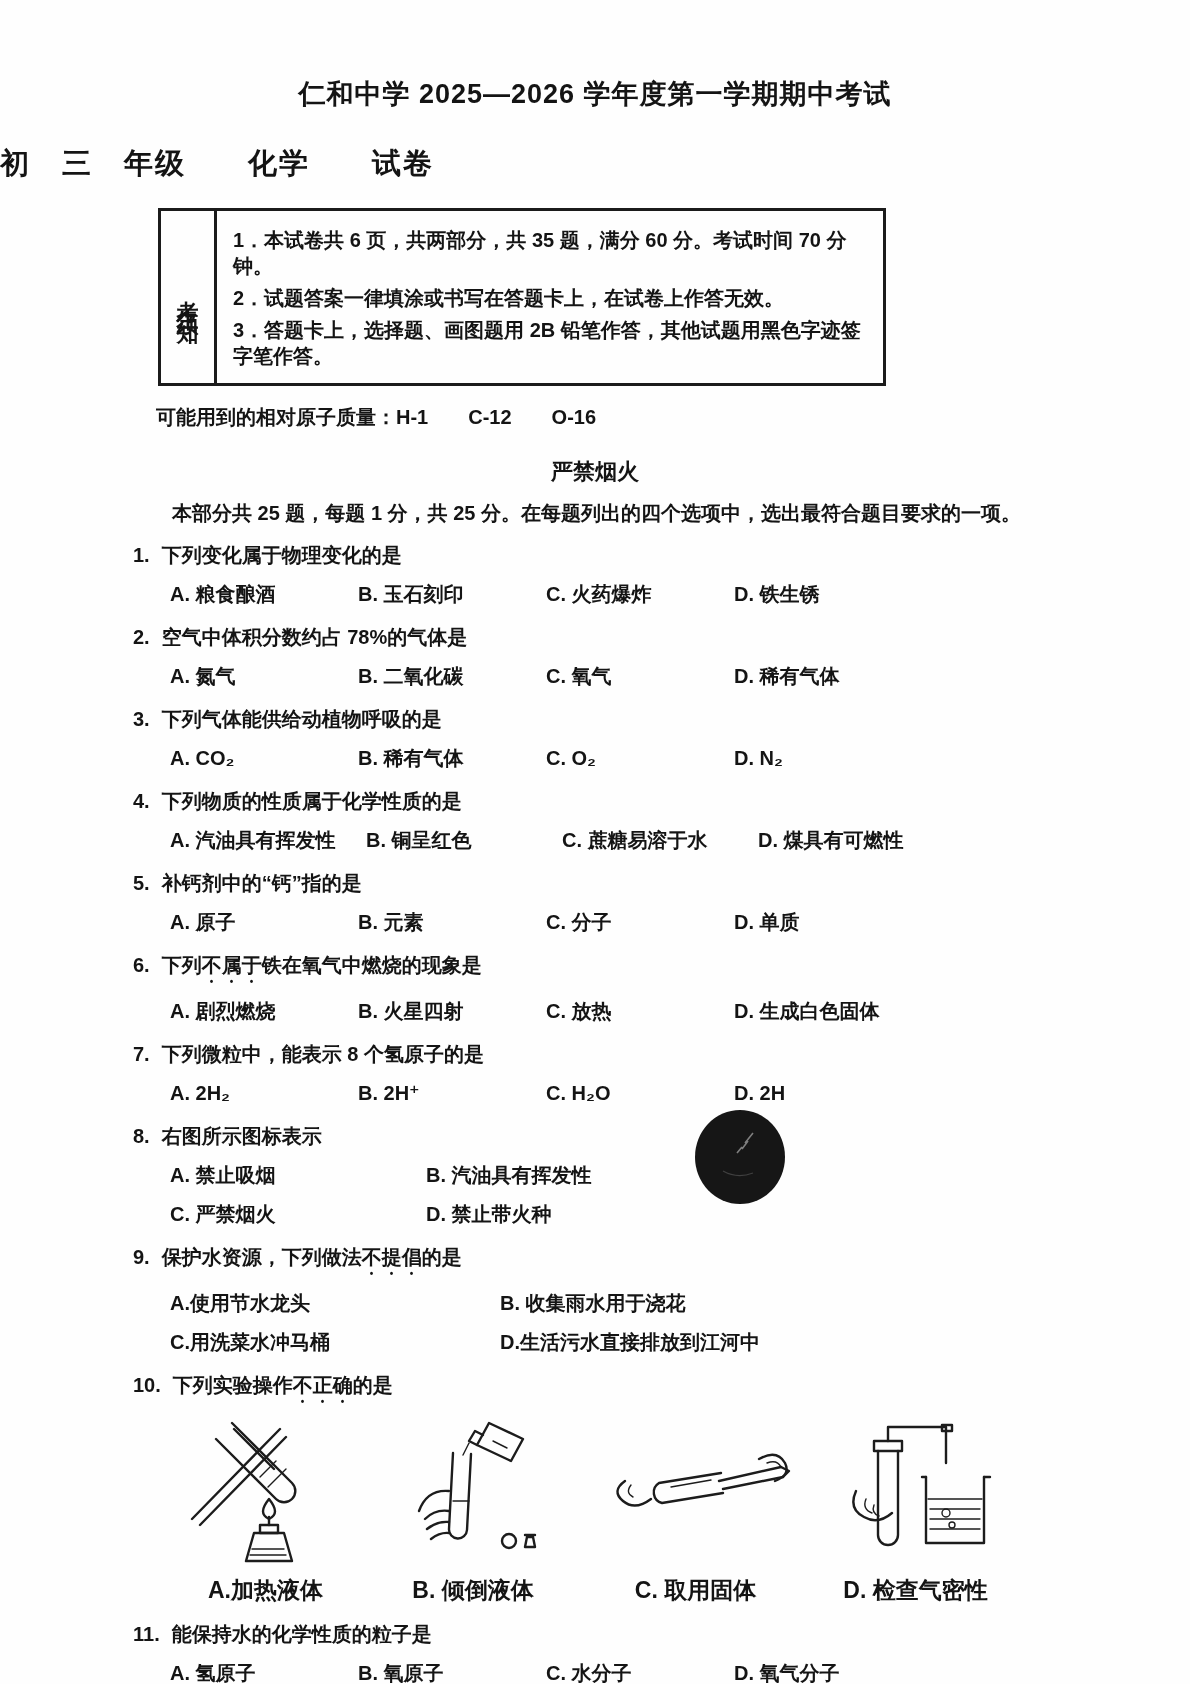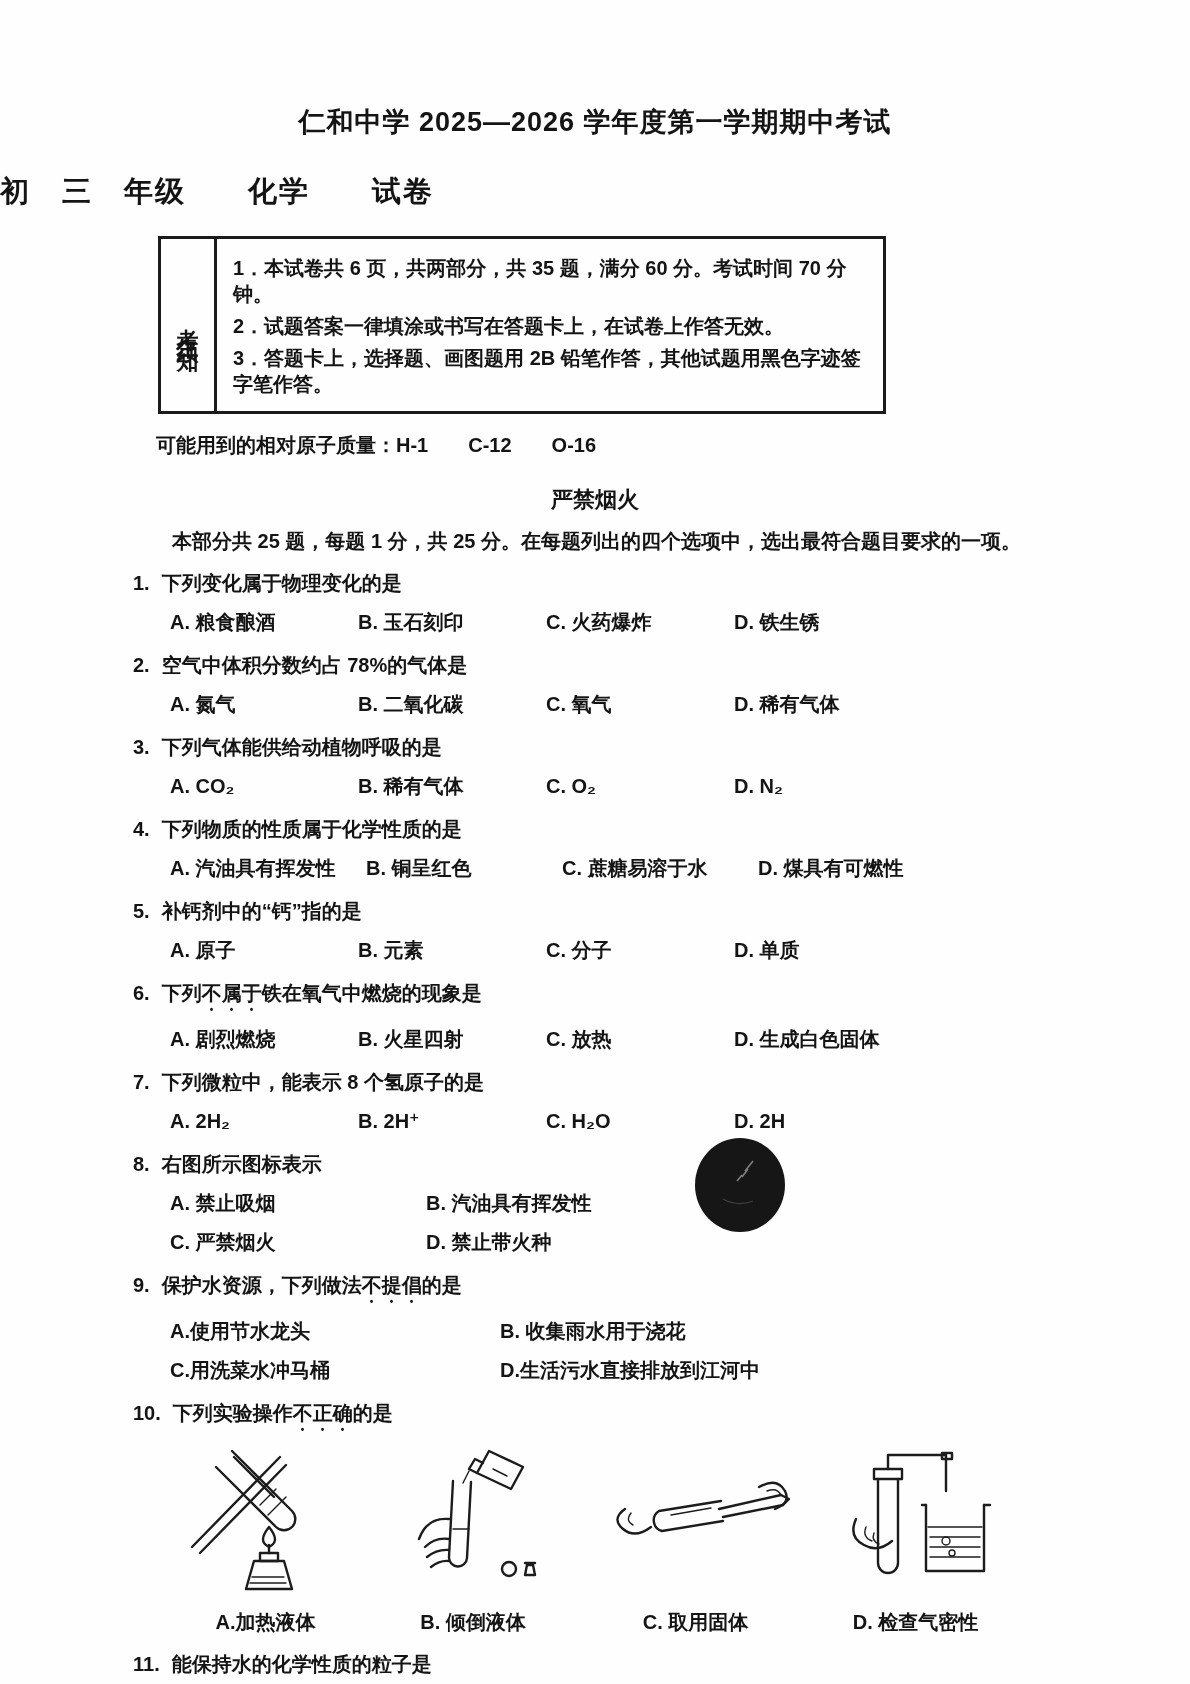--- a/index.html
+++ b/index.html
@@ -2,21 +2,21 @@
 <html><head>
 <meta charset="utf-8">
 <style>
   * { margin:0; padding:0; box-sizing:border-box; }
   html,body { background:#e9e9e9; }
   body { font-family:"Liberation Sans","DejaVu Sans",sans-serif; color:#141414; }
   .sheet {
     position:relative; width:1190px; height:1684px; margin:0 auto;
     background:#fefefe; overflow:hidden; padding-top:76px;
   }
-  .title { text-align:center; font-size:27px; font-weight:bold; letter-spacing:1px;margin-top:28px; }
+  .title { text-align:center; font-size:27px; font-weight:bold; letter-spacing:1px; }
   .subtitle { text-align:left; font-size:29px; font-weight:bold; margin-top:32px; letter-spacing:2px; }
 
   .notice { display:flex; width:728px; margin:24px 0 0 158px; border:3px solid #1b1b1b; }
   .notice-side {
     width:56px; border-right:3px solid #1b1b1b; display:flex; align-items:center; justify-content:center;
     font-size:22px; font-weight:bold; padding:8px 0;
   }
   .notice-side span { writing-mode:vertical-rl; text-orientation:upright; letter-spacing:7px; }
   .notice-body { flex:1; padding:10px 16px 8px; }
   .notice-body p { font-size:20px; font-weight:600; line-height:26px; margin:6px 0; }
@@ -37,21 +37,21 @@
   .opts2b span { min-width:330px; }
   .emph {
     -webkit-text-emphasis:filled dot; -webkit-text-emphasis-position:under right;
     text-emphasis:filled dot; text-emphasis-position:under right;
   }
 
   .ban-circle { position:absolute; left:560px; top:-12px; width:94px; height:96px; }
   .figs { display:flex; padding-left:30px; margin-top:8px; align-items:flex-end; }
   .fig { display:flex; flex-direction:column; align-items:center; }
   .fig svg { display:block; }
-  .fig-label { margin-top:6px; font-size:20px; font-weight:600; }
+  .fig-label { font-size:23px; font-weight:600; }
   .fig-a { width:205px; } .fig-b { width:210px; } .fig-c { width:235px; } .fig-d { width:205px; }
 
   svg .ln { stroke:#1c1c1c; stroke-width:2.4; fill:none; stroke-linecap:round; stroke-linejoin:round; }
   svg .thin { stroke:#1c1c1c; stroke-width:1.4; fill:none; stroke-linecap:round; }
 </style>
 </head>
 <body>
 
 <div class="sheet">
 

